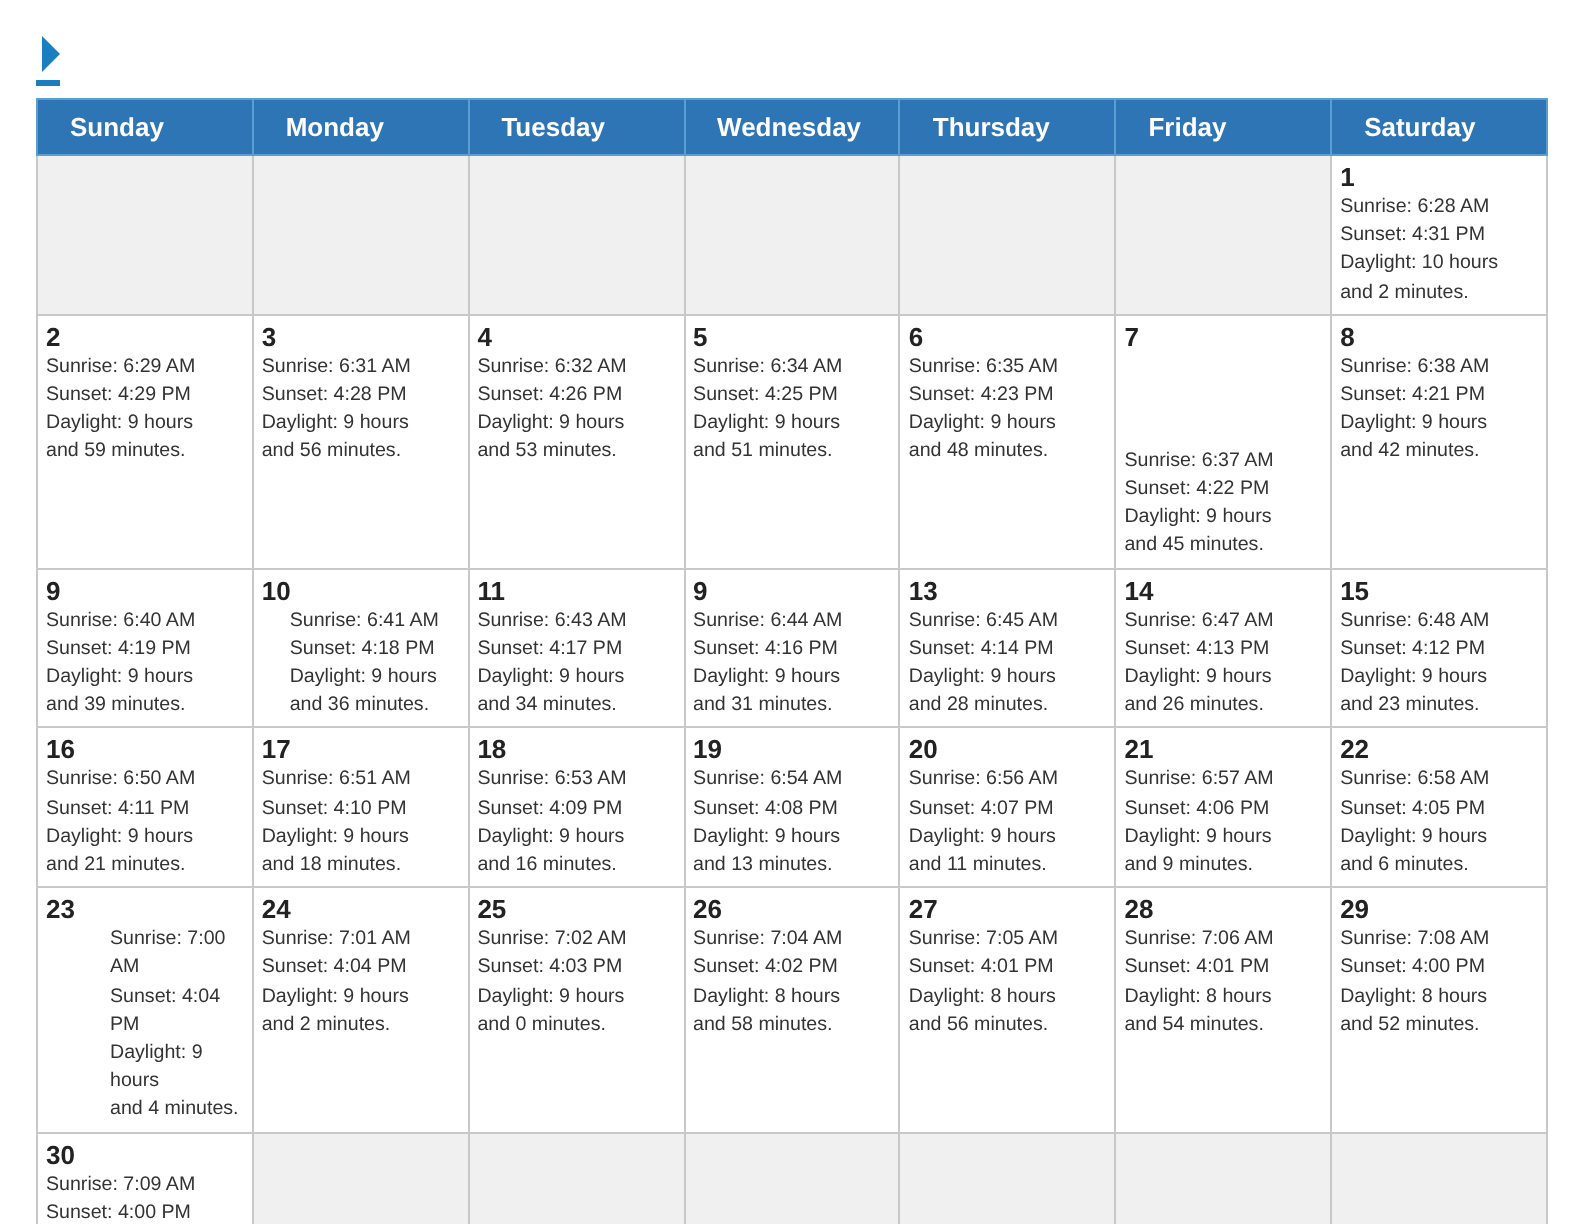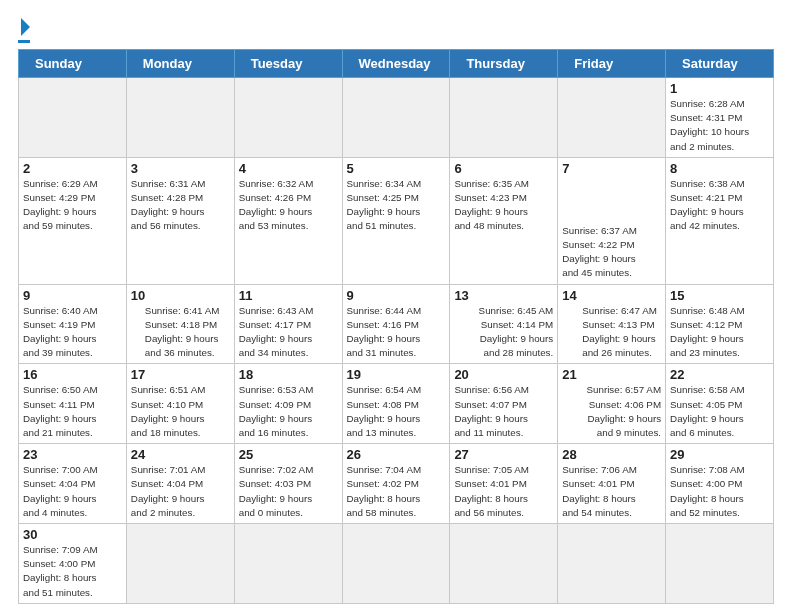--- a/index.html
+++ b/index.html
@@ -233,28 +233,28 @@
           </td>
           <td>
             <span class="cell-day">9</span>
             <div class="cell-info" style="white-space: pre-line;">Sunrise: 6:44 AM
 Sunset: 4:16 PM
 Daylight: 9 hours
 and 31 minutes.</div>
           </td>
           <td>
             <span class="cell-day">13</span>
-            <div class="cell-info" style="white-space: pre-line; text-align: right;">Sunrise: 6:45 AM
+            <div class="cell-info" style="white-space: pre-line;">Sunrise: 6:45 AM
 Sunset: 4:14 PM
 Daylight: 9 hours
 and 28 minutes.</div>
           </td>
           <td>
             <span class="cell-day">14</span>
-            <div class="cell-info" style="white-space: pre-line; margin-left: 20px;">Sunrise: 6:47 AM
+            <div class="cell-info" style="white-space: pre-line;">Sunrise: 6:47 AM
 Sunset: 4:13 PM
 Daylight: 9 hours
 and 26 minutes.</div>
           </td>
           <td>
             <span class="cell-day">15</span>
             <div class="cell-info" style="white-space: pre-line;">Sunrise: 6:48 AM
 Sunset: 4:12 PM
 Daylight: 9 hours
 and 23 minutes.</div>
@@ -291,37 +291,37 @@
           </td>
           <td>
             <span class="cell-day">20</span>
             <div class="cell-info" style="white-space: pre-line;">Sunrise: 6:56 AM
 Sunset: 4:07 PM
 Daylight: 9 hours
 and 11 minutes.</div>
           </td>
           <td>
             <span class="cell-day">21</span>
-            <div class="cell-info" style="white-space: pre-line; text-align: right;">Sunrise: 6:57 AM
+            <div class="cell-info" style="white-space: pre-line;">Sunrise: 6:57 AM
 Sunset: 4:06 PM
 Daylight: 9 hours
 and 9 minutes.</div>
           </td>
           <td>
             <span class="cell-day">22</span>
             <div class="cell-info" style="white-space: pre-line;">Sunrise: 6:58 AM
 Sunset: 4:05 PM
 Daylight: 9 hours
 and 6 minutes.</div>
           </td>
         </tr>
         <tr>
           <td>
             <span class="cell-day">23</span>
-            <div class="cell-info" style="white-space: pre-line;">Sunrise: 7:00 AM
+            <div class="cell-info" style="white-space: pre-line; margin-left: 32px;">Sunrise: 7:00 AM
 Sunset: 4:04 PM
 Daylight: 9 hours
 and 4 minutes.</div>
           </td>
           <td>
             <span class="cell-day">24</span>
             <div class="cell-info" style="white-space: pre-line;">Sunrise: 7:01 AM
 Sunset: 4:04 PM
 Daylight: 9 hours
 and 2 minutes.</div>

